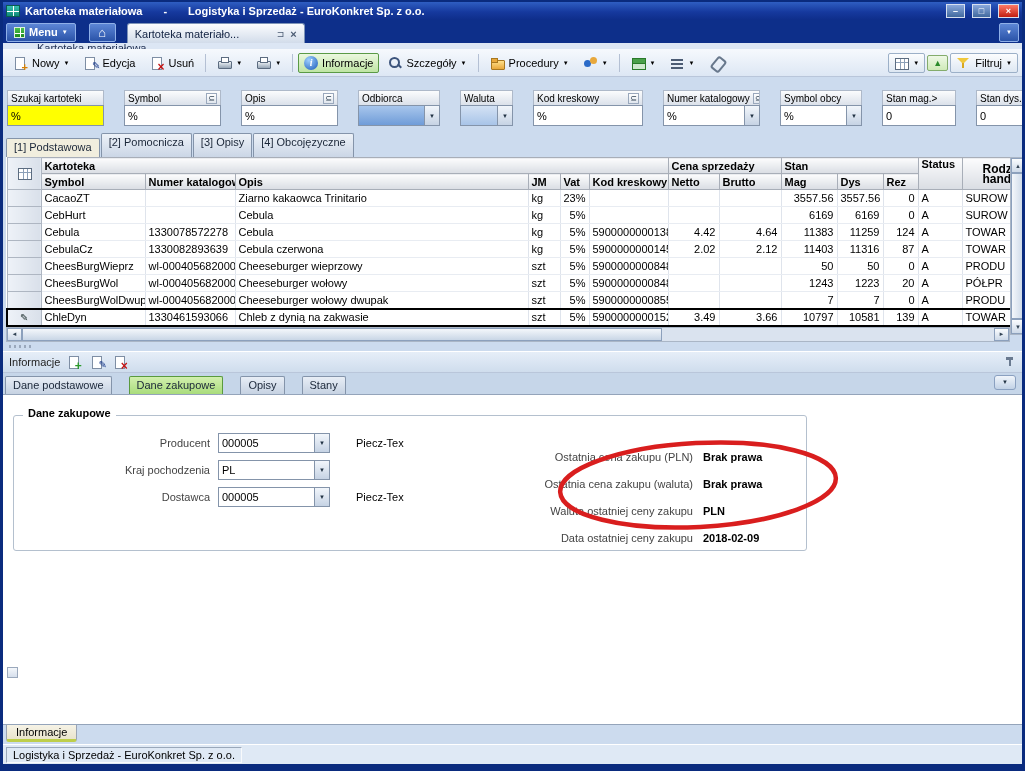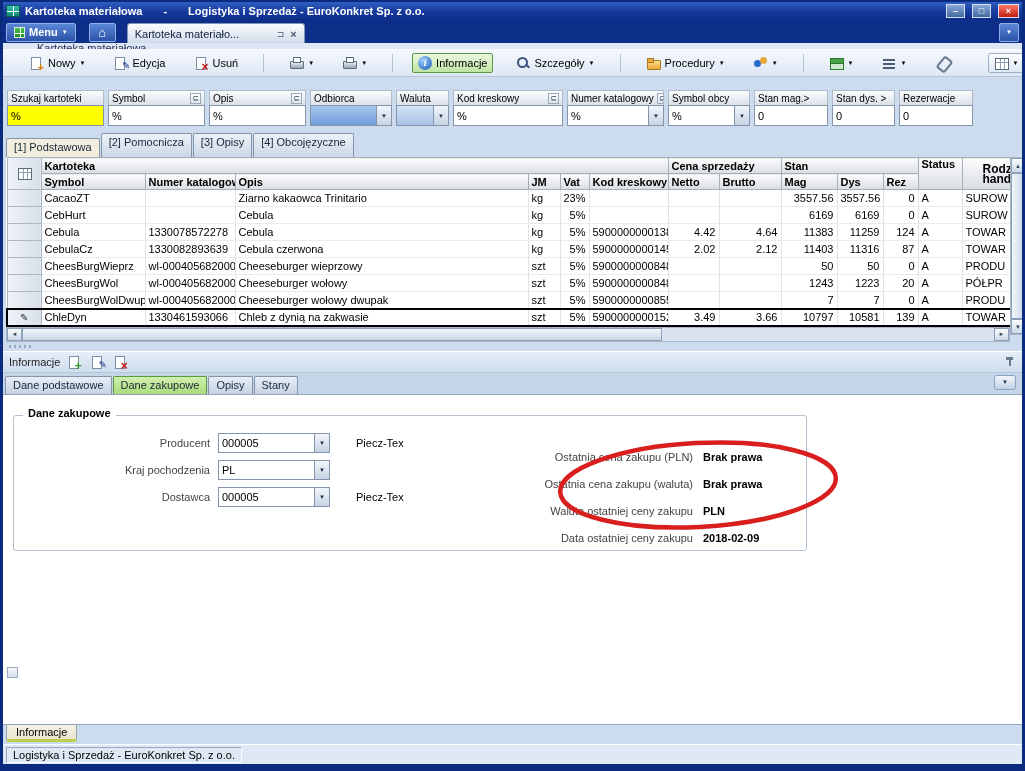--- a/index.html
+++ b/index.html
@@ -37,21 +37,21 @@
     background:linear-gradient(#5c86d6,#2a53a8); border:1px solid #8fb0e8; border-radius:2px; color:#fff; font-size:13px; }
   .doc-tab { height:20px; align-self:flex-end; min-width:178px; margin-left:8px; display:flex; align-items:center; gap:6px;
     background:linear-gradient(#fbfcfe,#d2dcea); border:1px solid #7e94b8; border-bottom:none;
     border-radius:3px 3px 0 0; padding:0 7px; color:#102040; }
   .doc-tab .pin { margin-left:auto; color:#4a5a72; font-size:9px; }
   .doc-tab .tclose { color:#4a5a72; font-size:11px; font-weight:bold; }
   .strip-dd { margin-left:auto; width:20px; height:19px; display:flex; align-items:center; justify-content:center;
     background:linear-gradient(#5c86d6,#2a53a8); border:1px solid #8fb0e8; border-radius:2px; color:#fff; }
   .caption-band { height:6px; flex:none; overflow:hidden; background:#dce6f4; padding-left:34px; color:#1c2c50; line-height:11px; }
   
-  .toolbar { flex:none; display:flex; align-items:center; gap:16px; padding:0 20px;
+  .toolbar { flex:none; display:flex; align-items:center; gap:2px; padding:0 4px;
     background:linear-gradient(#f6f9fd,#dde7f4); border-bottom:1px solid #b9c6da; }
   .toolbar.t1 { height:28px; }
   .toolbar.t2 { height:24px; border-bottom:none; background:linear-gradient(#eaf1fa,#d8e3f2); }
   .tbtn { display:flex; align-items:center; gap:4px; padding:2px 5px; border:1px solid transparent; border-radius:2px; white-space:nowrap; }
   .tbtn.active { background:linear-gradient(#ebf8df,#bfe5a4); border-color:#5a9a46; }
   .tbtn.sq { border:1px solid #9cb0c8; background:linear-gradient(#fcfdfe,#dde7f2); }
   .tbtn.up { background:linear-gradient(#eef8e6,#cfeab8); border-color:#84ac6c; }
   .upg { color:#2a8a2a; font-size:9px; }
   .tsep2 { width:1px; height:18px; background:#b4c0d4; margin:0 3px; flex:none; }
   
@@ -85,21 +85,21 @@
     background: linear-gradient(#8ca0b8,#8ca0b8) 0 3px/12px 1px no-repeat,
                 linear-gradient(#8ca0b8,#8ca0b8) 4px 0/1px 10px no-repeat,
                 linear-gradient(#8ca0b8,#8ca0b8) 8px 0/1px 10px no-repeat, #fff; }
   .ic-funnel::before { content:""; position:absolute; left:1px; top:2px; width:0; height:0;
     border-left:6px solid transparent; border-right:6px solid transparent; border-top:6px solid #f0c83c; }
   .ic-funnel::after { content:""; position:absolute; left:6px; top:7px; width:2px; height:5px; background:#d8a820; }
   .ic-copy::before { content:""; position:absolute; left:1px; top:3px; width:8px; height:10px; background:#fff; border:1px solid #7e8ea4; }
   .ic-copy::after { content:""; position:absolute; left:5px; top:0; width:8px; height:10px; background:#fff; border:1px solid #7e8ea4; }
   .ic-refresh { color:#d88800; font-weight:bold; font-size:12px; line-height:14px; text-align:center; }
   
-  .filter-row { display:flex; gap:4px; padding:13px 0 0 4px; flex:none; align-items:flex-start; }
+  .filter-row { display:flex; gap:20px; padding:13px 0 0 4px; flex:none; align-items:flex-start; }
   .fcol { display:flex; flex-direction:column; flex:none; }
   .flabel { height:16px; border:1px solid #aeb9c9; background:linear-gradient(#fbfcfd,#dbe1ea);
     display:flex; align-items:center; gap:3px; padding:0 3px; font-size:10px; white-space:nowrap; overflow:hidden; }
   .flabel .op { margin-left:auto; width:11px; height:11px; flex:none; border:1px solid #9aa8bc;
     background:linear-gradient(#fff,#e0e6ee); font-size:8px; line-height:9px; text-align:center; color:#345; }
   .finput { height:21px; border:1px solid #8494aa; background:#fff; padding:0 3px; width:100%;
     font:11px "Liberation Sans",sans-serif; margin-top:-1px; }
   .finput.yellow { background:#ffff00; }
   .combo { height:21px; border:1px solid #8494aa; background:#fff; display:flex; align-items:stretch; margin-top:-1px; }
   .combo .val { flex:1; display:flex; align-items:center; padding:0 3px; overflow:hidden; }
@@ -140,21 +140,21 @@
   
   .splitter { height:9px; flex:none; background:#ccdbee; position:relative; }
   .splitter::after { content:""; position:absolute; left:6px; top:3px; width:24px; height:3px;
     background:repeating-linear-gradient(to right,#9aa8bc 0 2px,transparent 2px 5px); }
   .info-header { height:22px; flex:none; display:flex; align-items:center; gap:5px; padding:0 6px;
     background:linear-gradient(#e6eef8,#cfdded); border-top:1px solid #fff; border-bottom:1px solid #b9c6da; color:#222; }
   .mini { width:18px; height:17px; display:flex; align-items:center; justify-content:center; }
   .pin2 { margin-left:auto; width:12px; height:12px; position:relative; }
   .pin2::before { content:""; position:absolute; left:2px; top:1px; width:7px; height:3px; background:#6a7a90; }
   .pin2::after { content:""; position:absolute; left:5px; top:4px; width:2px; height:6px; background:#6a7a90; }
-  .info-tabs { height:21px; flex:none; display:flex; align-items:flex-end; padding-left:2px; background:#c6d6e9; position:relative; }
+  .info-tabs { height:21px; flex:none; display:flex; align-items:flex-end; padding-left:2px; background:#c6d6e9; position:relative;gap:16px; }
   .itab { height:18px; line-height:17px; padding:0 7px; margin-right:1px; color:#1a2638;
     border:1px solid #8494aa; border-bottom:none; border-radius:2px 2px 0 0;
     background:linear-gradient(#e8eef6,#c6d2e2); white-space:nowrap; }
   .itab.active { background:linear-gradient(#d2f0ae,#a9dc7c); border-color:#5a9a3e; }
   .info-dd { position:absolute; right:6px; top:2px; width:22px; height:15px; border:1px solid #8aa0c0; border-radius:3px;
     background:linear-gradient(#f0f5fb,#c2d2e6); display:flex; align-items:center; justify-content:center; color:#234; }
   .info-content { flex:1; background:#fff; position:relative; border-top:1px solid #94a4ba; overflow:hidden; }
   .gbox { position:absolute; left:10px; top:20px; width:794px; height:136px; border:1px solid #b4c0ce; border-radius:3px; }
   .gbox-title { position:absolute; left:20px; top:12px; background:#fff; padding:0 5px; font-weight:bold; }
   .form-left { position:absolute; left:0; top:38px; width:430px; }

